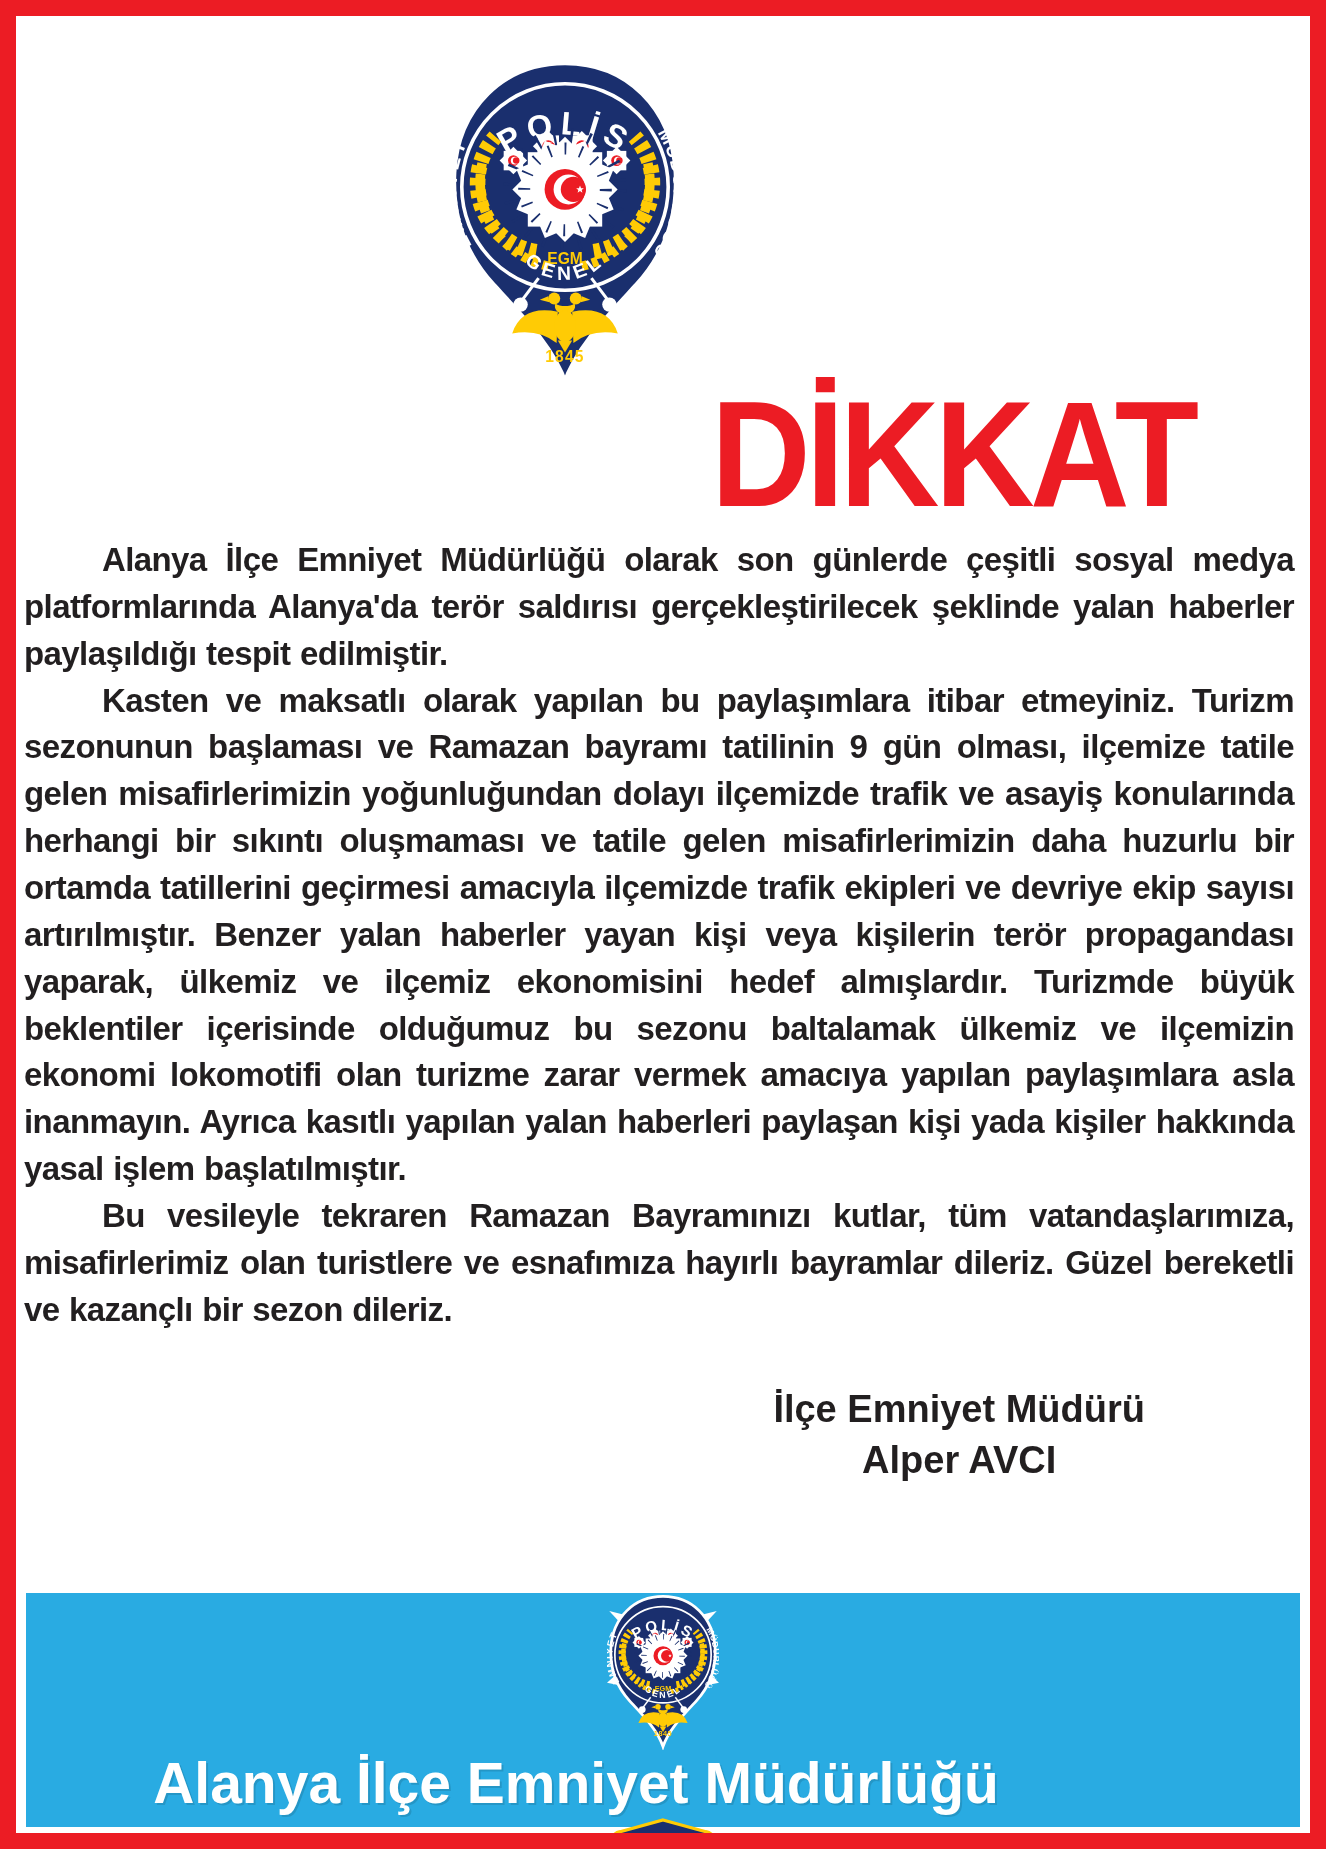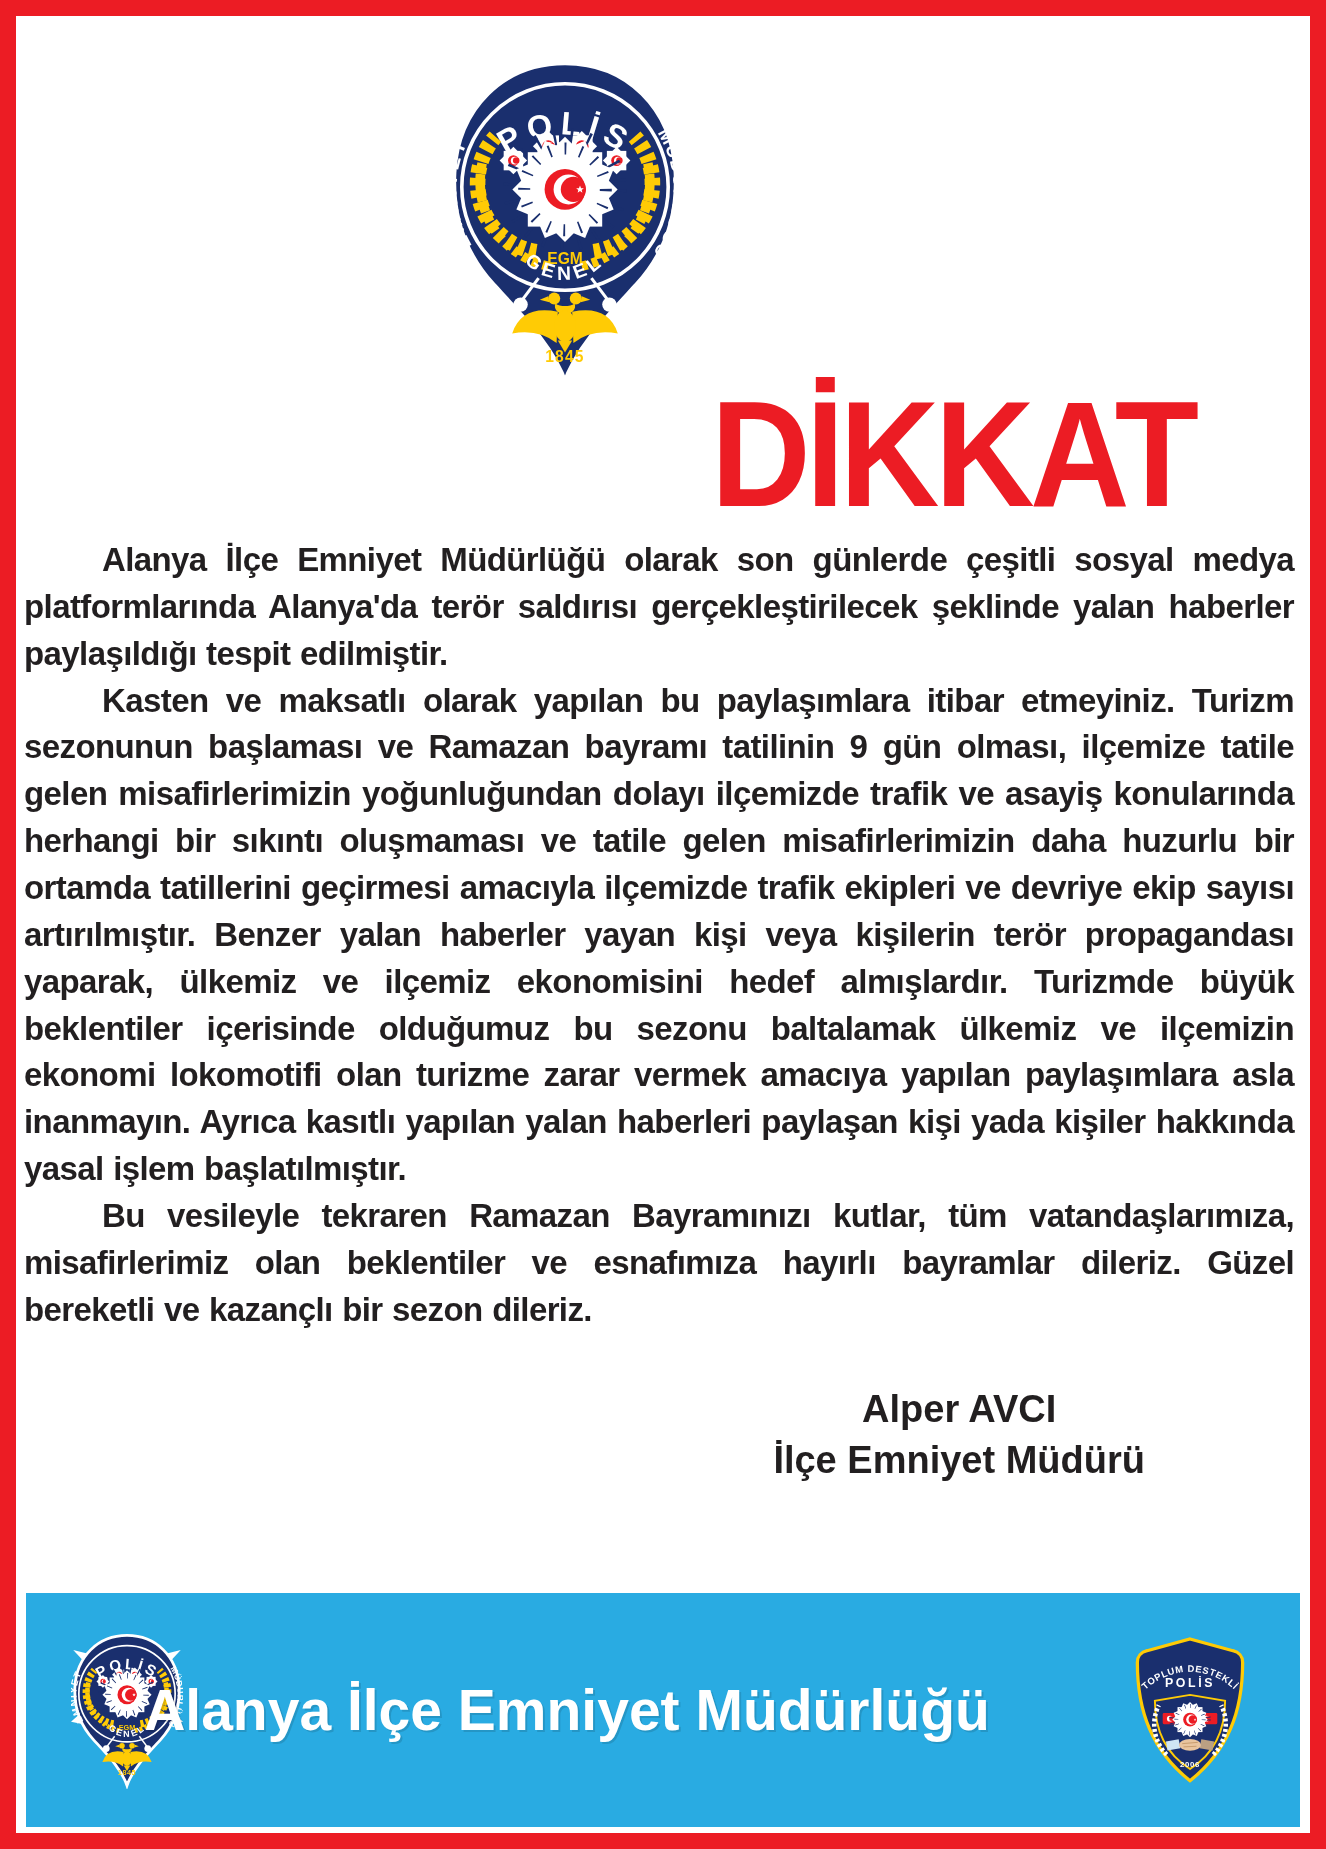--- a/index.html
+++ b/index.html
@@ -26,21 +26,21 @@
   }
   
   .signature{
     width:max-content;margin:50px 165px 0 auto;text-align:center;
     font-size:38px;font-weight:bold;color:var(--text);line-height:1.35;
   }
   
   .bar{
     position:absolute;left:10px;right:10px;bottom:6px;height:234px;
     background:var(--blue);display:flex;align-items:center;
-    padding:0 45px;box-sizing:border-box;
+    padding:0 45px;box-sizing:border-box;flex-direction:column;
   }
   .bar .egm-small{width:112px;height:157px;flex:0 0 auto;}
   .bar-title{
     flex:1;text-align:center;color:#fff;font-weight:bold;font-size:57px;
     transform:translateX(-87px);white-space:nowrap;
     text-shadow:2px 2px 0 rgba(0,0,0,0.12);
   }
   .bar .tdp{width:130px;height:151px;flex:0 0 auto;}
   
   .navy{fill:var(--navy);}
@@ -186,26 +186,26 @@
     <use href="#egm-badge-full"></use>
   </svg>
 
   <div class="title-wrap">
     <span class="title-text">DİKKAT</span>
   </div>
 
   <div class="body-text">
     <p>Alanya İlçe Emniyet Müdürlüğü olarak son günlerde çeşitli sosyal medya platformlarında Alanya'da terör saldırısı gerçekleştirilecek şeklinde yalan haberler paylaşıldığı tespit edilmiştir.</p>
     <p>Kasten ve maksatlı olarak yapılan bu paylaşımlara itibar etmeyiniz. Turizm sezonunun başlaması ve Ramazan bayramı tatilinin 9 gün olması,  ilçemize tatile gelen misafirlerimizin yoğunluğundan dolayı ilçemizde trafik ve asayiş konularında herhangi bir sıkıntı oluşmaması ve tatile gelen misafirlerimizin daha huzurlu bir ortamda tatillerini geçirmesi amacıyla ilçemizde trafik ekipleri ve devriye ekip sayısı artırılmıştır. Benzer yalan haberler yayan kişi veya kişilerin terör propagandası yaparak, ülkemiz ve ilçemiz ekonomisini hedef  almışlardır. Turizmde büyük beklentiler içerisinde olduğumuz bu sezonu baltalamak ülkemiz ve ilçemizin ekonomi lokomotifi olan turizme zarar vermek amacıya yapılan paylaşımlara asla inanmayın. Ayrıca kasıtlı yapılan yalan haberleri paylaşan kişi yada kişiler hakkında yasal işlem başlatılmıştır.</p>
-    <p>Bu vesileyle tekraren Ramazan Bayramınızı kutlar, tüm vatandaşlarımıza, misafirlerimiz olan beklentiler ve esnafımıza hayırlı bayramlar dileriz. Güzel bereketli ve kazançlı bir sezon dileriz.</p>
+    <p>Bu vesileyle tekraren Ramazan Bayramınızı kutlar, tüm vatandaşlarımıza, misafirlerimiz olan turistlere ve esnafımıza hayırlı bayramlar dileriz. Güzel bereketli ve kazançlı bir sezon dileriz.</p>
   </div>
 
   <div class="signature">
+    <div>İlçe Emniyet Müdürü</div>
     <div>Alper AVCI</div>
-    <div>İlçe Emniyet Müdürü</div>
   </div>
 
   <div class="bar">
     <svg class="egm-small" viewBox="0 0 200 280">
       <use href="#egm-badge-full"></use>
     </svg>
     <div class="bar-title">Alanya İlçe Emniyet Müdürlüğü</div>
     <svg class="tdp" viewBox="0 0 200 232">
       <use href="#tdp-badge-full"></use>
     </svg>

